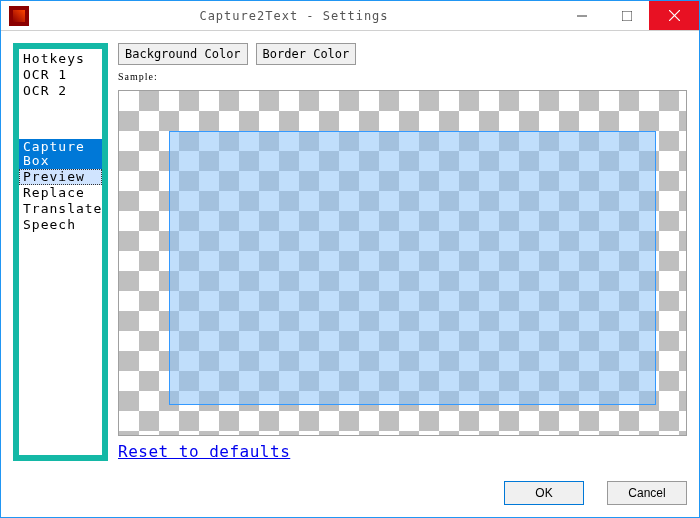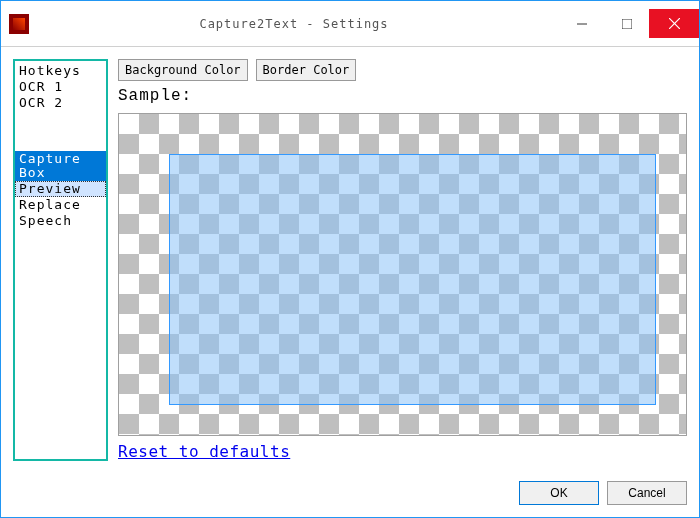--- a/index.html
+++ b/index.html
@@ -1,47 +1,47 @@
 <!DOCTYPE html>
 <html><head>
 <meta charset="utf-8">
 <style>
 * { box-sizing: border-box; margin: 0; padding: 0; }
 body { font-family: "MS Gothic", "Courier New", monospace; font-size: 12px; background: #fff; width: 700px; height: 518px; overflow: hidden; }
 .window { width: 700px; height: 518px; border: 1px solid #2196f3; background: #fff; display: flex; flex-direction: column; }
-.titlebar { height: 46px; background: #fff; display: flex; align-items: center; border-bottom: 1px solid #d0d0d0; }
+.titlebar { height: 30px; background: #fff; display: flex; align-items: center; border-bottom: 1px solid #d0d0d0; }
 .titlebar-icon { width: 20px; height: 20px; background: #8b0000; margin-left: 8px; display: flex; align-items: center; justify-content: center; }
 .titlebar-icon-inner { width: 12px; height: 12px; background: linear-gradient(45deg, #8b0000, #ff4500); }
 .titlebar-title { flex: 1; text-align: center; color: #555; font-family: "MS Gothic", monospace; font-size: 12px; letter-spacing: 1px; }
 .titlebar-controls { display: flex; }
 .titlebar-btn { width: 45px; height: 29px; display: flex; align-items: center; justify-content: center; font-size: 14px; color: #333; cursor: pointer; }
 .titlebar-btn.close { background: #e81123; color: #fff; width: 50px; }
 .titlebar-btn.close svg { stroke: #fff; }
 .content { flex: 1; display: flex; padding: 12px; gap: 10px; }
-.sidebar { width: 95px; border: 2px solid #14b8a6; background: #fff; padding: 2px 0; }
+.sidebar { width: 95px; border: 6px solid #14b8a6; background: #fff; padding: 2px 0; }
 .sidebar-item { padding: 1px 4px; font-family: "MS Gothic", monospace; font-size: 13px; letter-spacing: 1px; cursor: pointer; line-height: 14px; }
 .sidebar-item.selected { background: #0078d7; color: #fff; margin-top: 40px; }
 .sidebar-item.focused { background: #d0e4ff; border: 1px dotted #333; padding: 0 3px; }
 .main { flex: 1; display: flex; flex-direction: column; }
 .top-buttons { display: flex; gap: 8px; margin-bottom: 6px; }
 .btn { background: #f0f0f0; border: 1px solid #999; padding: 3px 6px; font-family: "MS Gothic", monospace; font-size: 12px; cursor: pointer; }
-.sample-label { font-family: Liberation Mono, monospace; font-size: 16px; margin-bottom: 8px; letter-spacing: 1px; }
+.sample-label { font-family: Liberation Serif, serif; font-size: 10px; margin-bottom: 8px; letter-spacing: 1px; }
 .sample-area { flex: 1; border: 1px solid #a0a0a0; position: relative; overflow: hidden; }
 .checkerboard { position: absolute; inset: 0; background-image: 
   linear-gradient(45deg, #bfbfbf 25%, transparent 25%),
   linear-gradient(-45deg, #bfbfbf 25%, transparent 25%),
   linear-gradient(45deg, transparent 75%, #bfbfbf 75%),
   linear-gradient(-45deg, transparent 75%, #bfbfbf 75%);
   background-size: 40px 40px;
   background-position: 0 0, 0 20px, 20px -20px, -20px 0px;
   background-color: #fff;
 }
 .capture-box { position: absolute; left: 50px; top: 40px; right: 30px; bottom: 30px; background: rgba(141, 195, 247, 0.55); border: 1px solid #3399ff; }
 .reset-link { color: #0000ee; text-decoration: underline; font-family: "MS Gothic", monospace; font-size: 16px; margin-top: 6px; cursor: pointer; letter-spacing: 0.5px; display: inline-block; }
-.footer { display: flex; justify-content: flex-end; gap: 8px; padding: 8px 12px 12px 12px; }
+.footer { display: flex; justify-content: flex-end; gap: 23px; padding: 8px 12px 12px 12px; }
 .footer .btn { min-width: 80px; padding: 4px 10px; font-family: "Segoe UI", sans-serif; font-size: 12px; }
 .footer .btn.ok { border-color: #0078d7; }
 </style>
 </head>
 <body>
 
 <div class="window">
   <div class="titlebar">
     <div class="titlebar-icon">
       <div class="titlebar-icon-inner"></div>
@@ -68,20 +68,21 @@
   </div>
 
   <div class="content">
     <div class="sidebar" id="sidebar">
         <div class="sidebar-item">Hotkeys</div>
         <div class="sidebar-item">OCR 1</div>
         <div class="sidebar-item">OCR 2</div>
         <div class="sidebar-item selected">Capture Box</div>
         <div class="sidebar-item focused">Preview</div>
         <div class="sidebar-item">Replace</div>
+        <div class="sidebar-item">Translate</div>
         <div class="sidebar-item">Speech</div>
       </div>
 
     <div class="main">
       <div class="top-buttons">
         <button class="btn">Background Color</button>
         <button class="btn">Border Color</button>
       </div>
       <div class="sample-label">Sample:</div>
       <div class="sample-area">

